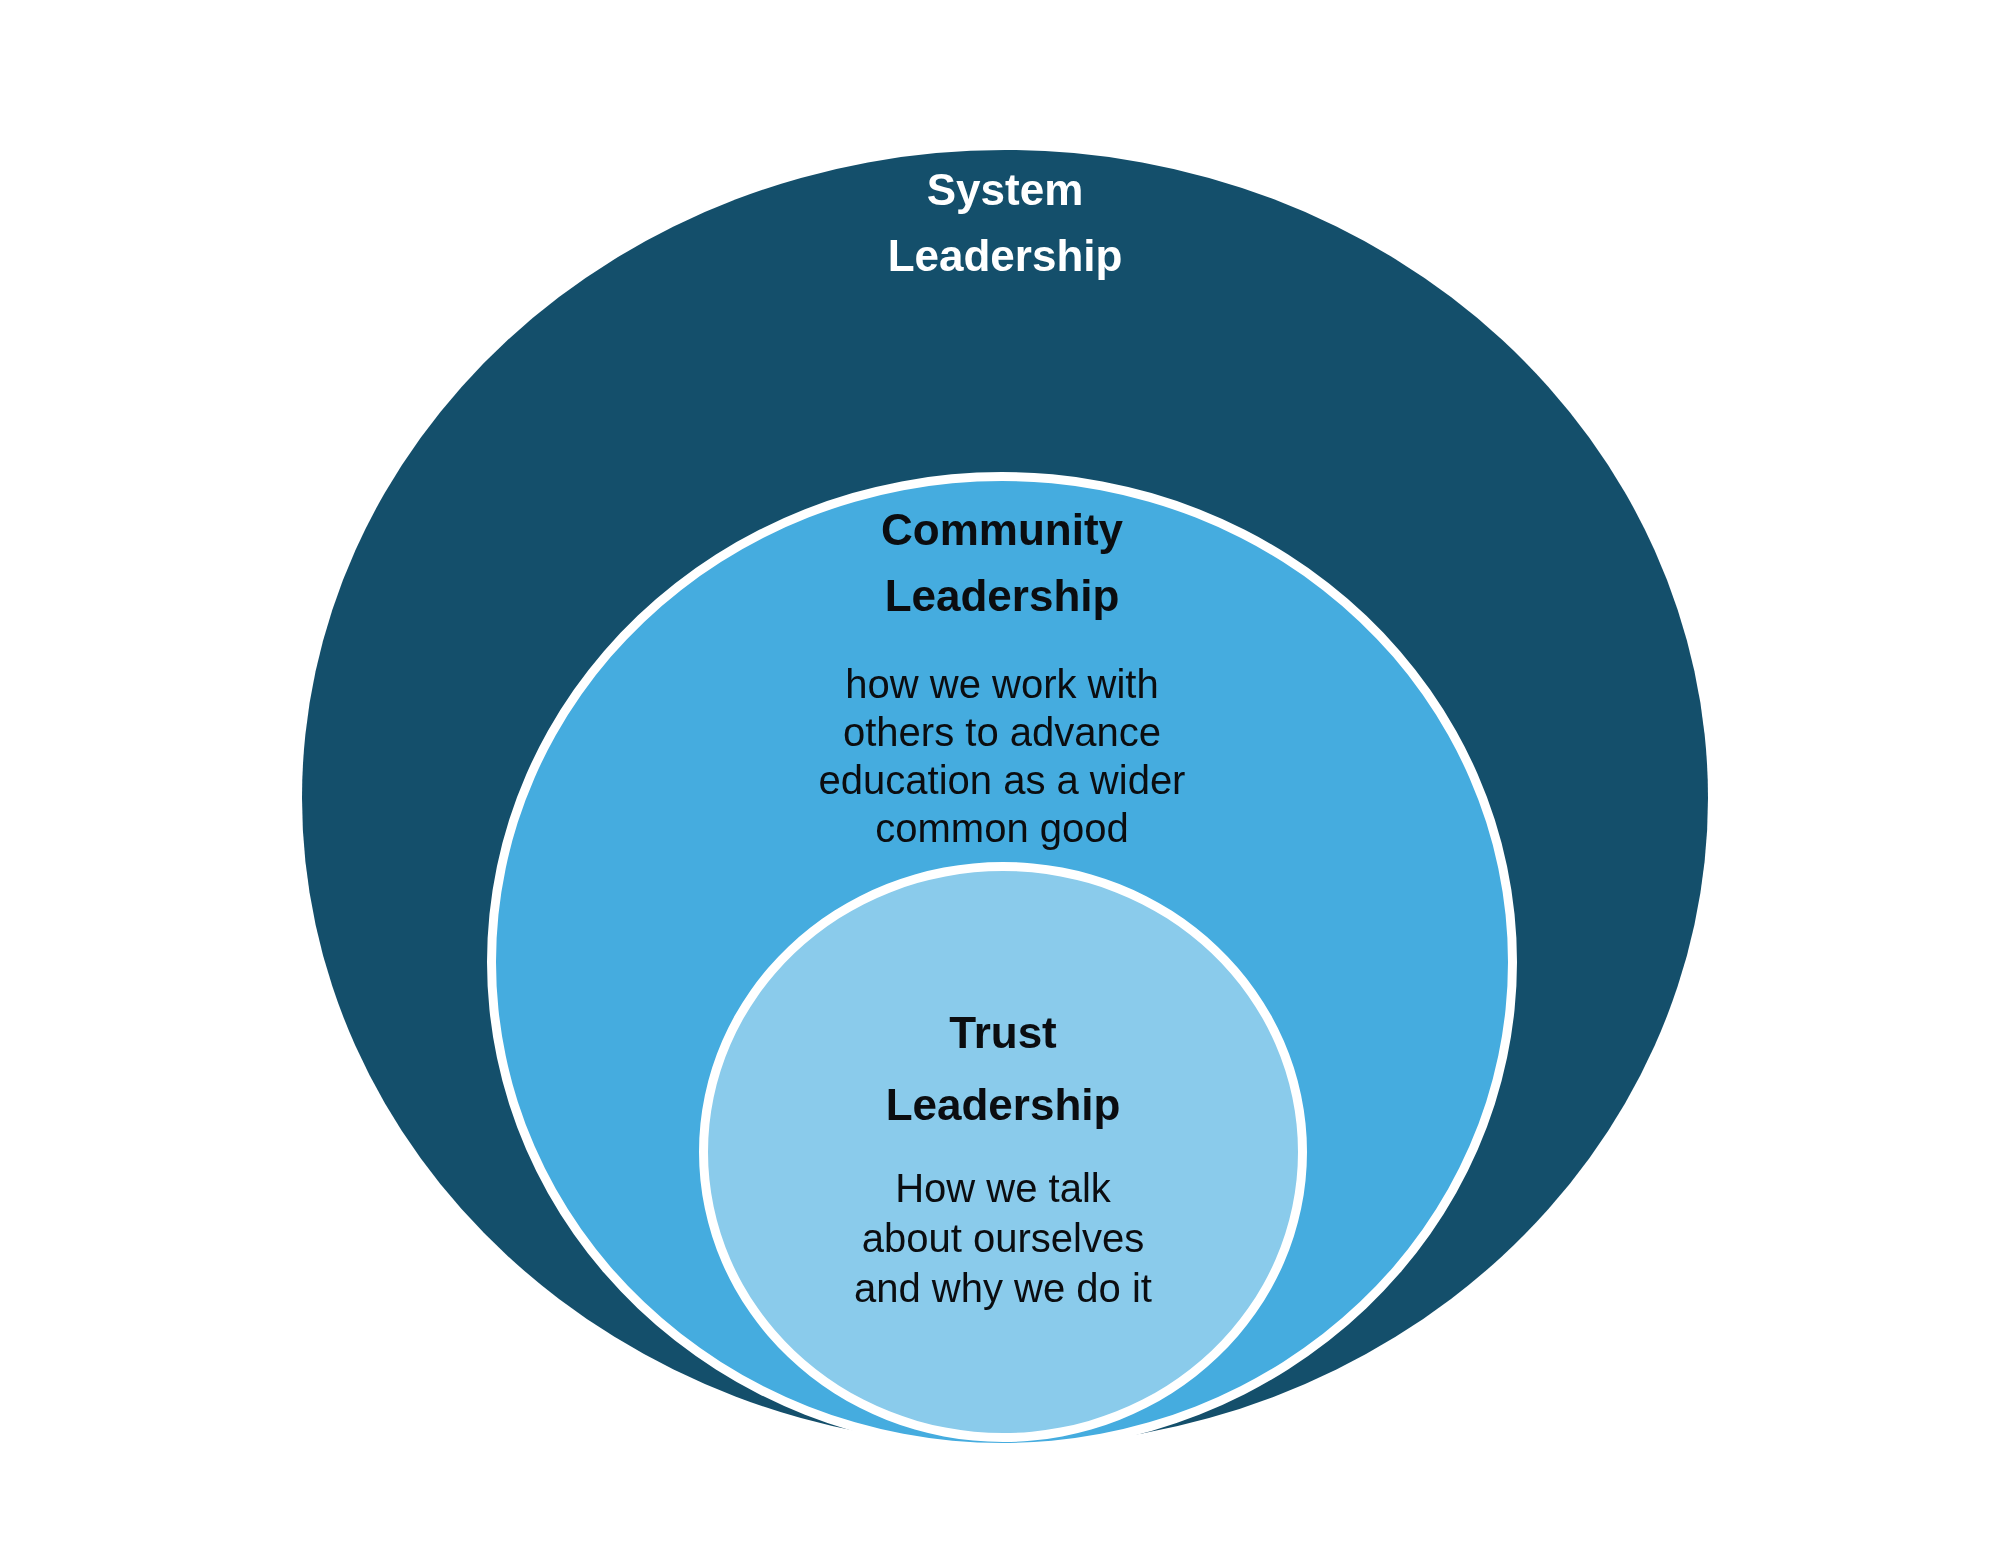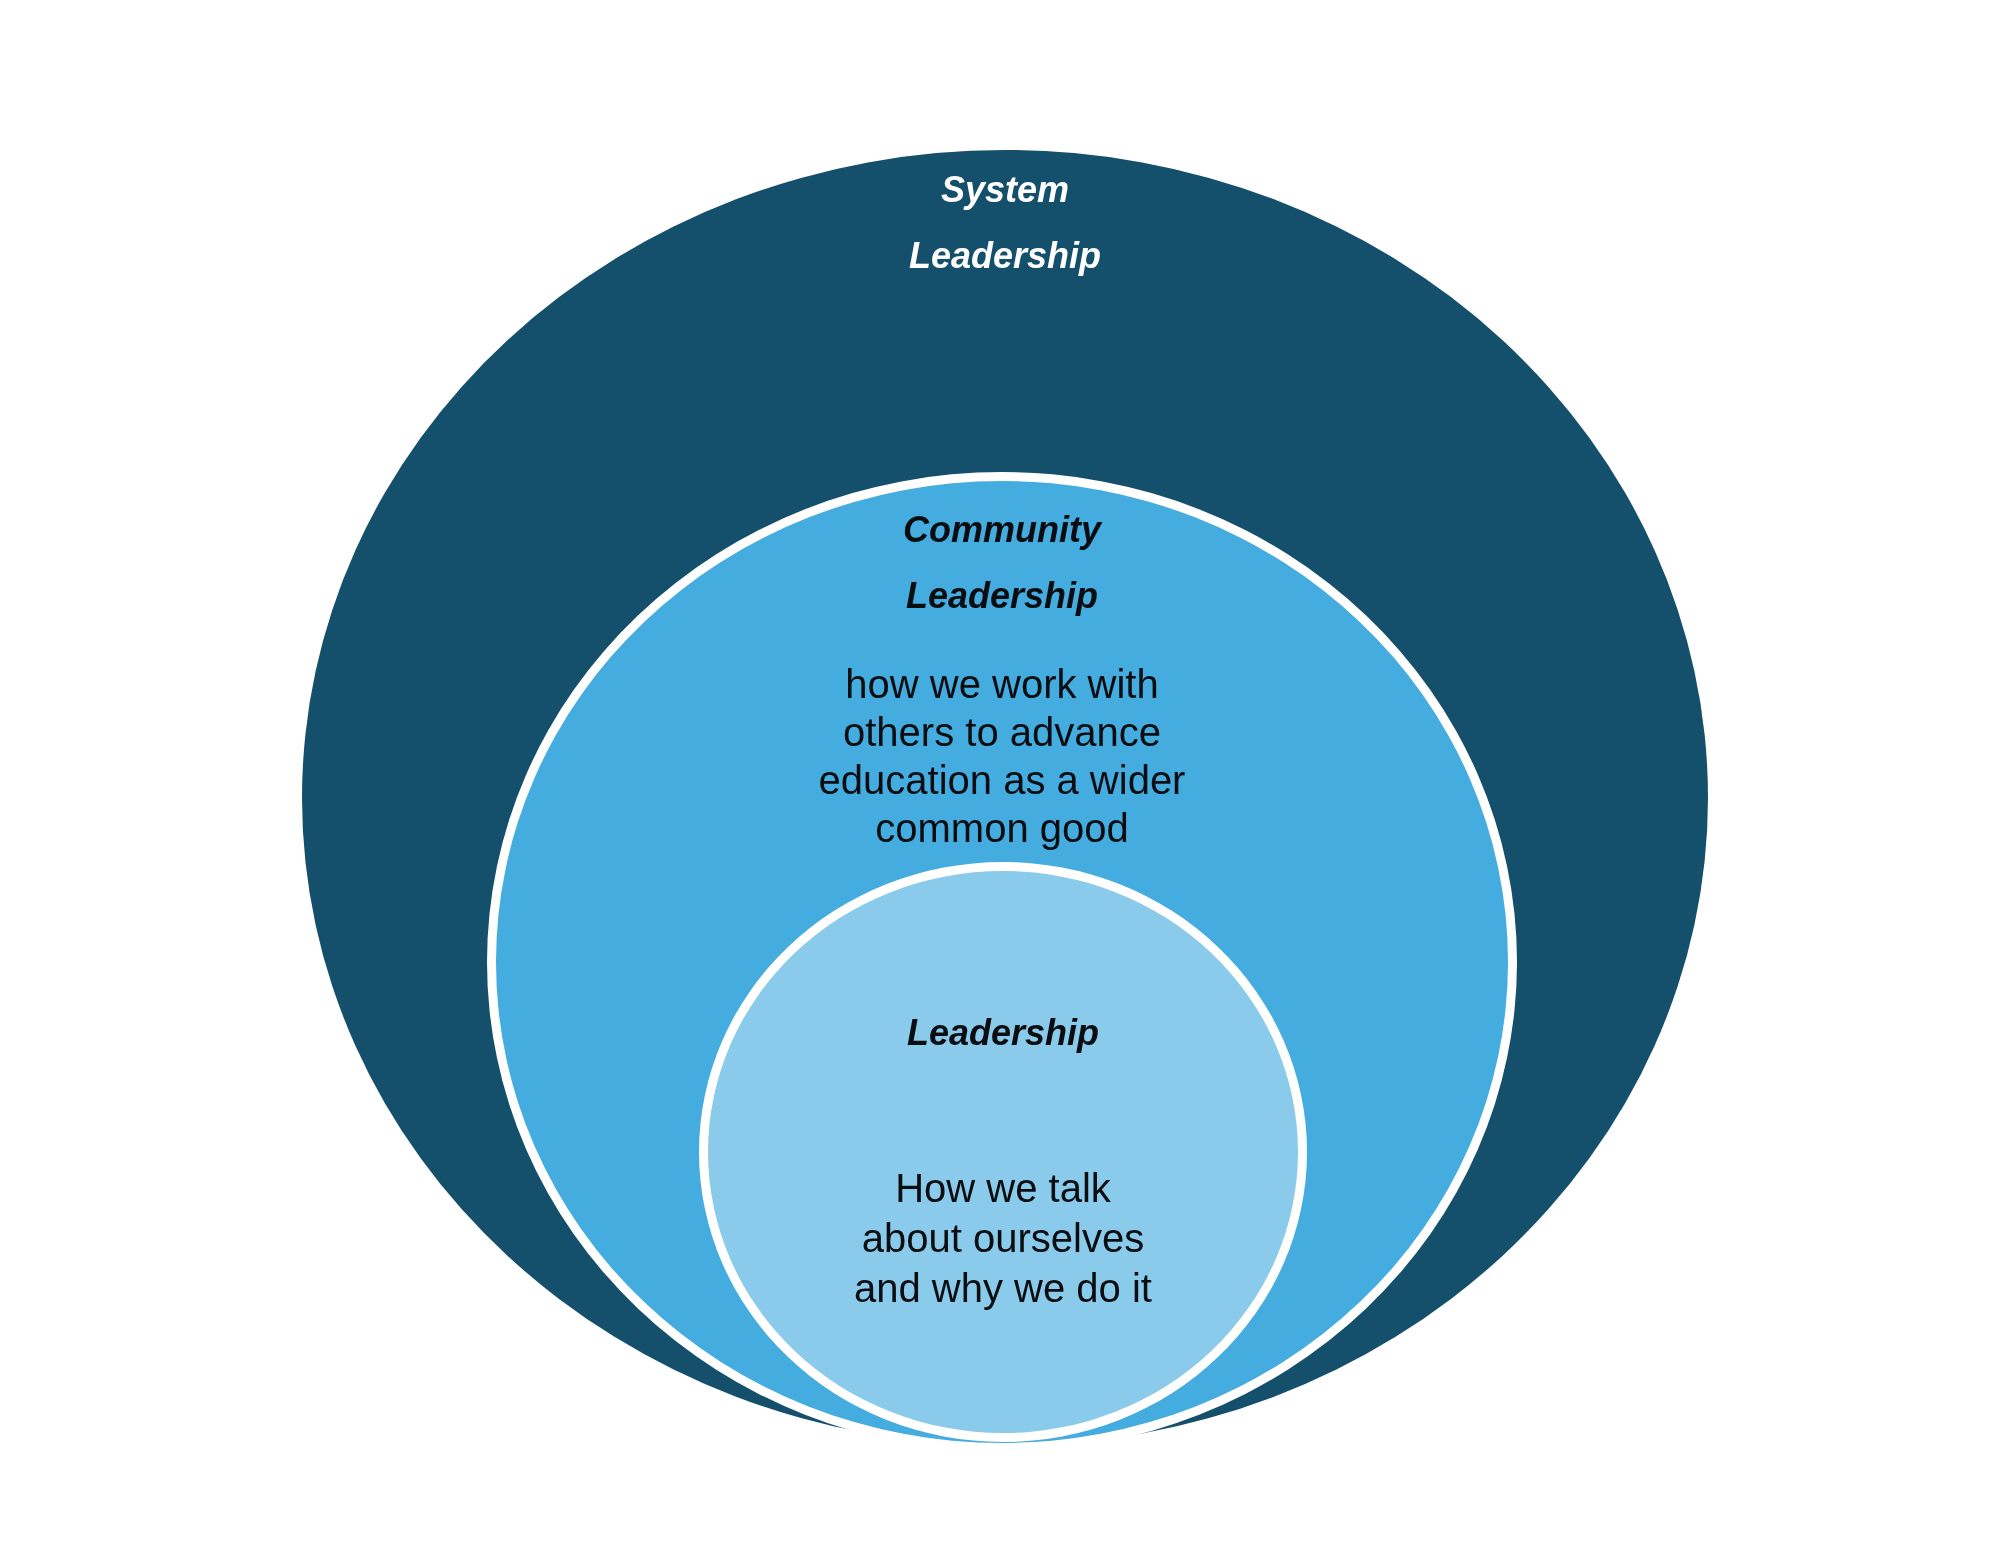--- a/index.html
+++ b/index.html
@@ -35,23 +35,22 @@
     border: 9px solid #ffffff;
   }
   .tblock {
     position: absolute;
     width: 700px;
     text-align: center;
     white-space: nowrap;
   }
   .title {
     font-weight: bold;
-    font-size: 36px;
+    font-size: 44px;
     letter-spacing: 0px;
-    font-style: italic;
   }
   .desc {
     font-size: 40px;
     font-weight: normal;
   }
   .system-title    { left: 655px; top: 157px;  line-height: 66px; }
   .system-desc     { left: 656px; top: 316px;  line-height: 50px; }
   .community-title { left: 652px; top: 497px;  line-height: 66px; }
   .community-desc  { left: 652px; top: 660px;  line-height: 48px; }
   .trust-title     { left: 653px; top: 997px;  line-height: 72px; }
@@ -81,20 +80,21 @@
     <span class="line">Leadership</span>
   </div>
   <div class="tblock desc community-desc" style="color: rgb(11, 13, 16);">
     <span class="line">how we work with</span>
     <span class="line">others to advance</span>
     <span class="line">education as a wider</span>
     <span class="line">common good</span>
   </div>
 
   <div class="tblock title trust-title" style="color: rgb(11, 13, 16);">
+    <span class="line">Trust</span>
     <span class="line">Leadership</span>
   </div>
   <div class="tblock desc trust-desc" style="color: rgb(11, 13, 16);">
     <span class="line">How we talk</span>
     <span class="line">about ourselves</span>
     <span class="line">and why we do it</span>
   </div>
 
 </div>
 

